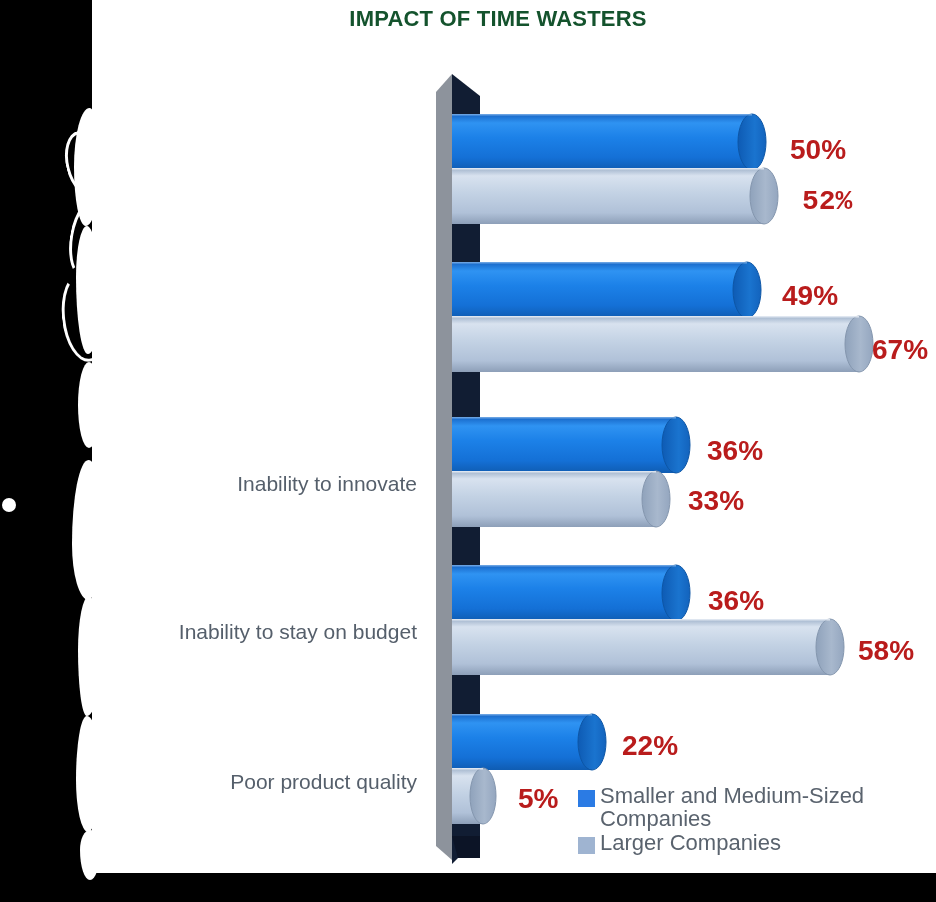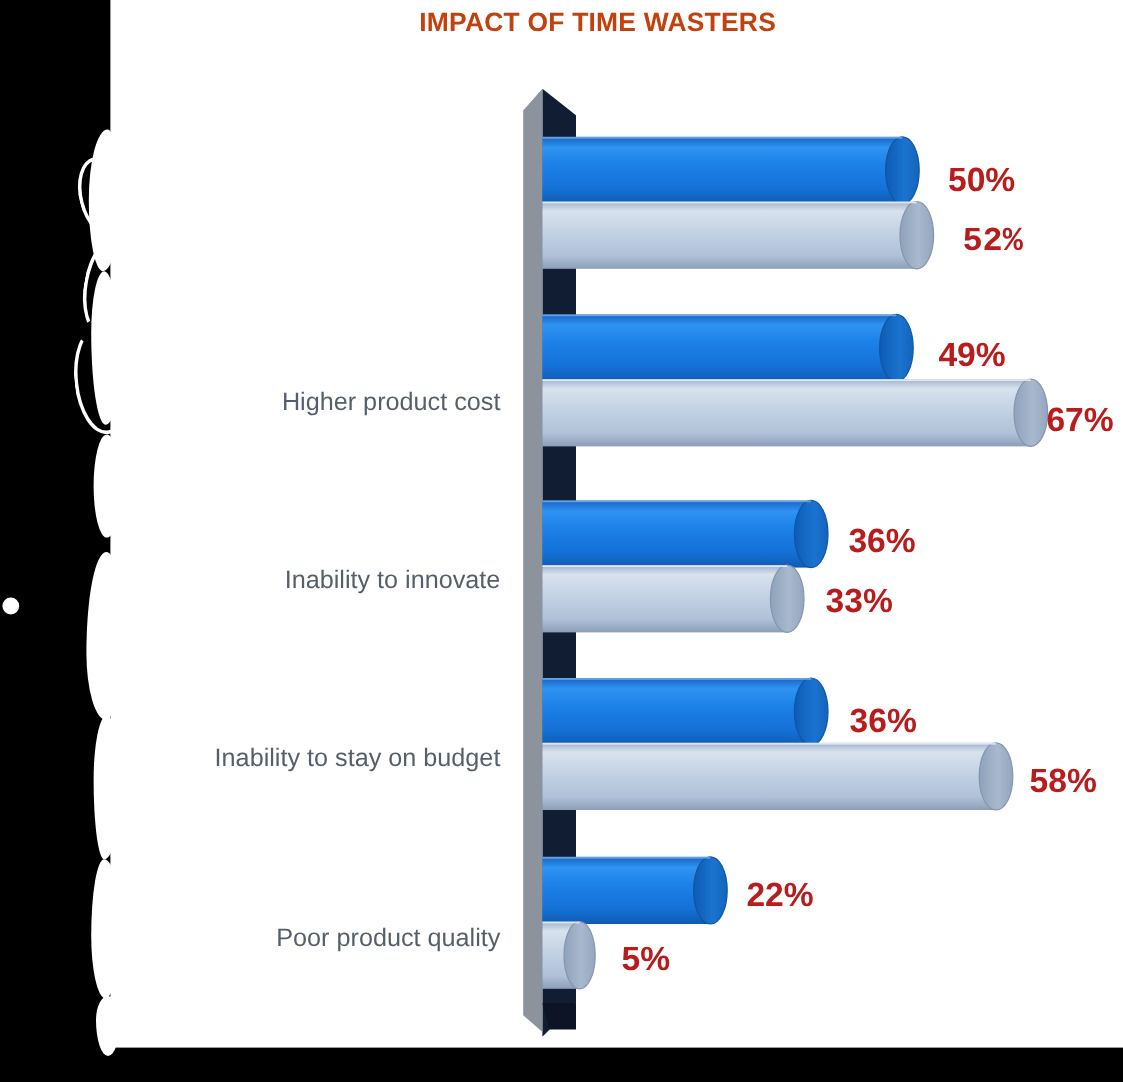--- a/index.html
+++ b/index.html
@@ -90,21 +90,21 @@
 
   
   .chart-title {
     position: absolute;
     left: 92px; top: 6px;
     width: 812px;
     text-align: center;
     font-family: "Liberation Sans", sans-serif;
     font-size: 22px;
     font-weight: bold;
-    color: #c2410c;
+    color: #14532d;
     letter-spacing: 0.2px;
     z-index: 10;
   }
 
   
   .plot {
     position: absolute;
     left: 0; top: 0;
     width: 936px; height: 902px;
     z-index: 5;
@@ -227,21 +227,20 @@
             <stop offset="100%" stop-color="#94a6bf"></stop>
           </linearGradient>
         </defs>
         <rect x="0" y="2" width="312" height="56" fill="url(#g1b)"></rect>
         <ellipse cx="312" cy="30" rx="14" ry="28" fill="url(#cap1b)" stroke="#8496ae" stroke-width="1"></ellipse>
         <rect x="0" y="2" width="312" height="1.5" fill="#eef3f9" opacity="0.8"></rect>
       </svg>
     </div>
     <div class="val" style="left:802px; top:186px;font-family:Liberation Mono, monospace;">52%</div>
 
-    <div class="cat-label" style="top:324px;">Higher product cost</div>
 
     <div class="bar" style="left:452px; top:260px;">
       <svg width="318" height="62" viewBox="0 0 318 62">
         <rect x="0" y="2" width="295" height="56" fill="url(#g1a)"></rect>
         <ellipse cx="295" cy="30" rx="14" ry="28" fill="url(#cap1a)" stroke="#0d56a6" stroke-width="1"></ellipse>
         <rect x="0" y="2" width="295" height="1.5" fill="#9ec9f5" opacity="0.6"></rect>
       </svg>
     </div>
     <div class="val" style="left:782px; top:280px;">49%</div>
 
@@ -311,20 +310,30 @@
         <ellipse cx="31" cy="30" rx="13" ry="28" fill="url(#cap1b)" stroke="#8496ae" stroke-width="1"></ellipse>
         <rect x="0" y="2" width="31" height="1.5" fill="#eef3f9" opacity="0.8"></rect>
       </svg>
     </div>
     <div class="val" style="left:518px; top:783px;">5%</div>
 
   </div>
 
   <div class="chart-title">IMPACT OF TIME WASTERS</div>
 
+  <div class="legend">
+    <div class="legend-row">
+      <span class="legend-sw" style="background:#2B7BE4;"></span>
+      <span class="legend-text">Smaller and Medium-Sized Companies</span>
+    </div>
+    <div class="legend-row">
+      <span class="legend-sw" style="background:#9FB4D1;"></span>
+      <span class="legend-text">Larger Companies</span>
+    </div>
+  </div>
 
   <div class="frame-left"></div>
   <div class="frame-bottom"></div>
 
   <div class="blob blob-a"></div>
   <div class="blob blob-b"></div>
   <div class="blob blob-c"></div>
   <div class="blob blob-d"></div>
   <div class="blob blob-e"></div>
   <div class="blob blob-f"></div>

